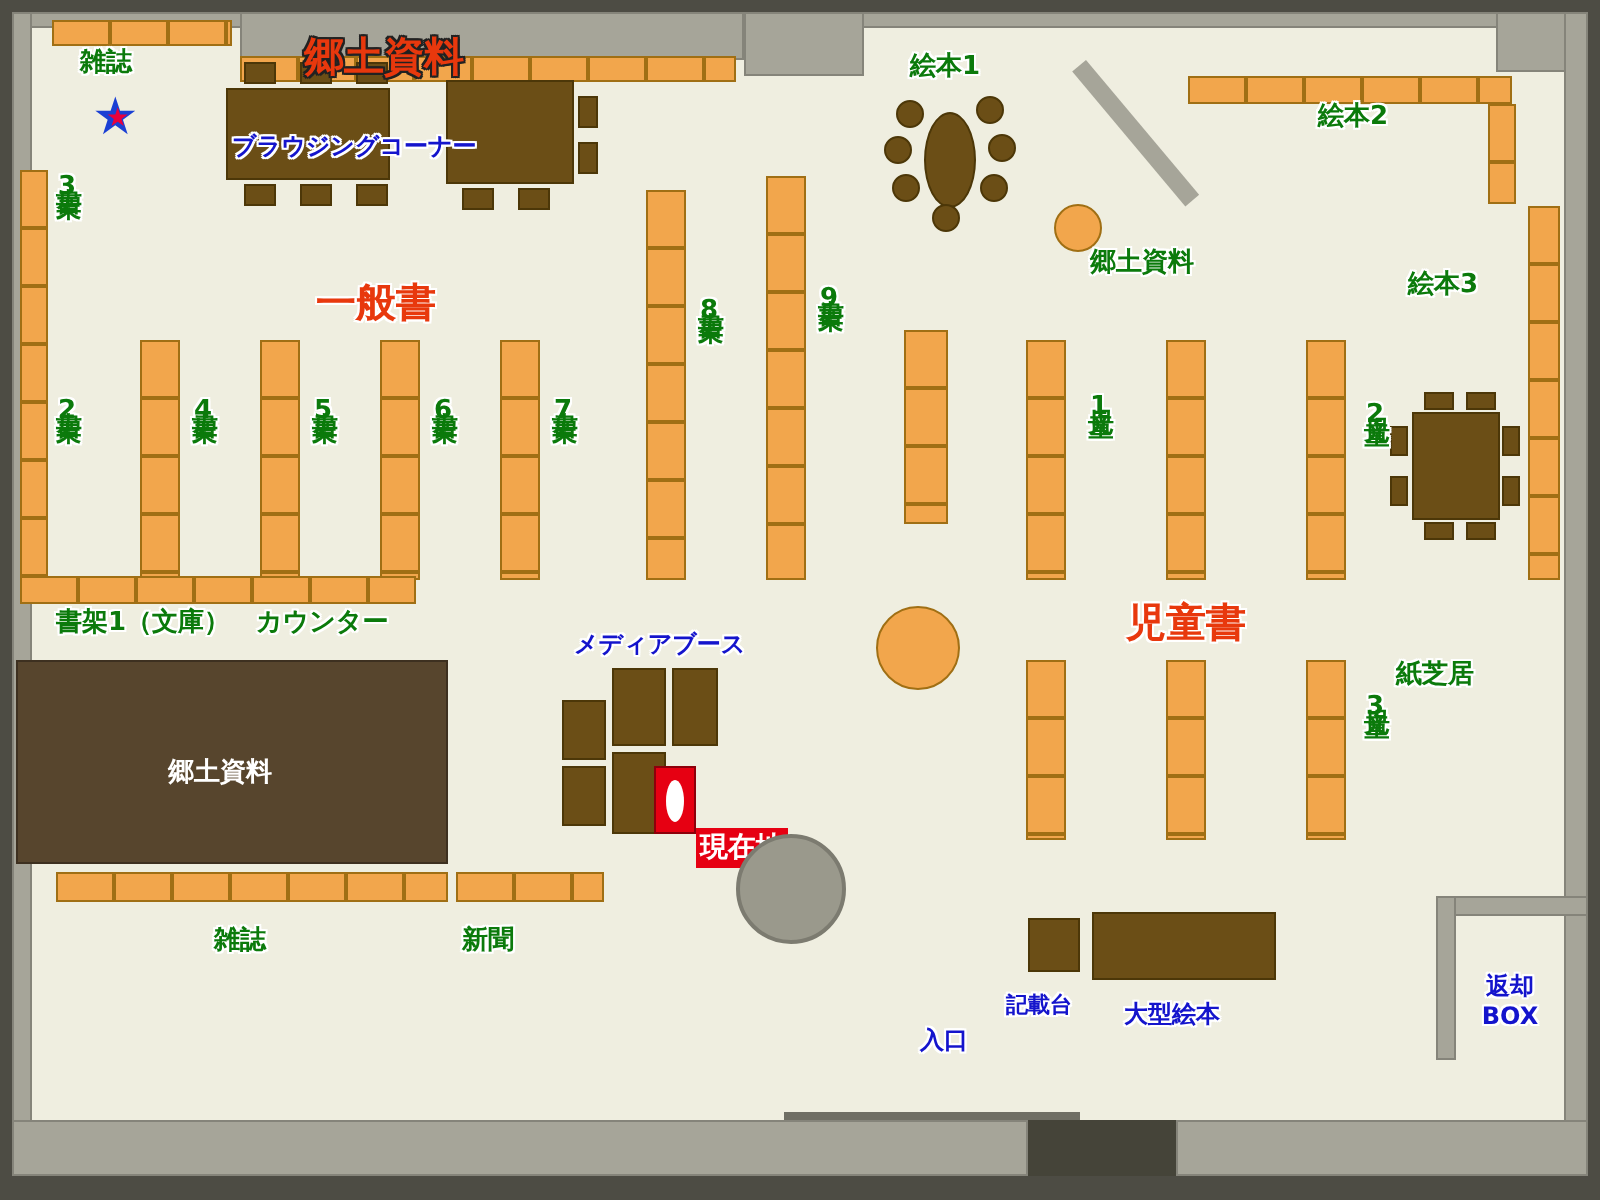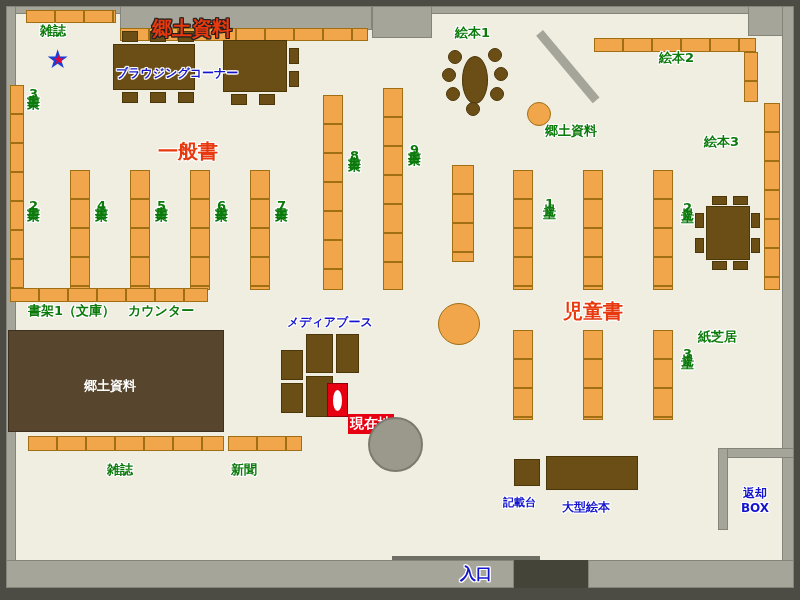--- a/index.html
+++ b/index.html
@@ -163,16 +163,16 @@
   <div class="lbl g" style="left:698px;top:328px">紙芝居</div>
   <div class="lbl g v" style="left:678px;top:344px">児童3</div>
   <div class="lbl g" style="left:28px;top:302px">書架1（文庫）</div>
   <div class="lbl g" style="left:128px;top:302px">カウンター</div>
   <div class="lbl b" style="left:287px;top:314px">メディアブース</div>
   <div class="lbl white" style="left:84px;top:377px">郷土資料</div>
   <div class="lbl g" style="left:107px;top:461px">雑誌</div>
   <div class="lbl g" style="left:231px;top:461px">新聞</div>
   <div class="lbl b" style="left:503px;top:495px;font-size:11px">記載台</div>
   <div class="lbl b" style="left:562px;top:499px">大型絵本</div>
-  <div class="lbl b" style="left:460px;top:564px;font-size:16px">入口</div>
+  <div class="lbl b" style="left:460px;top:512px;font-size:12px">入口</div>
   <div class="lbl b wrap2" style="left:734px;top:486px">返却BOX</div>
 
 </div>
 
 </body></html>

